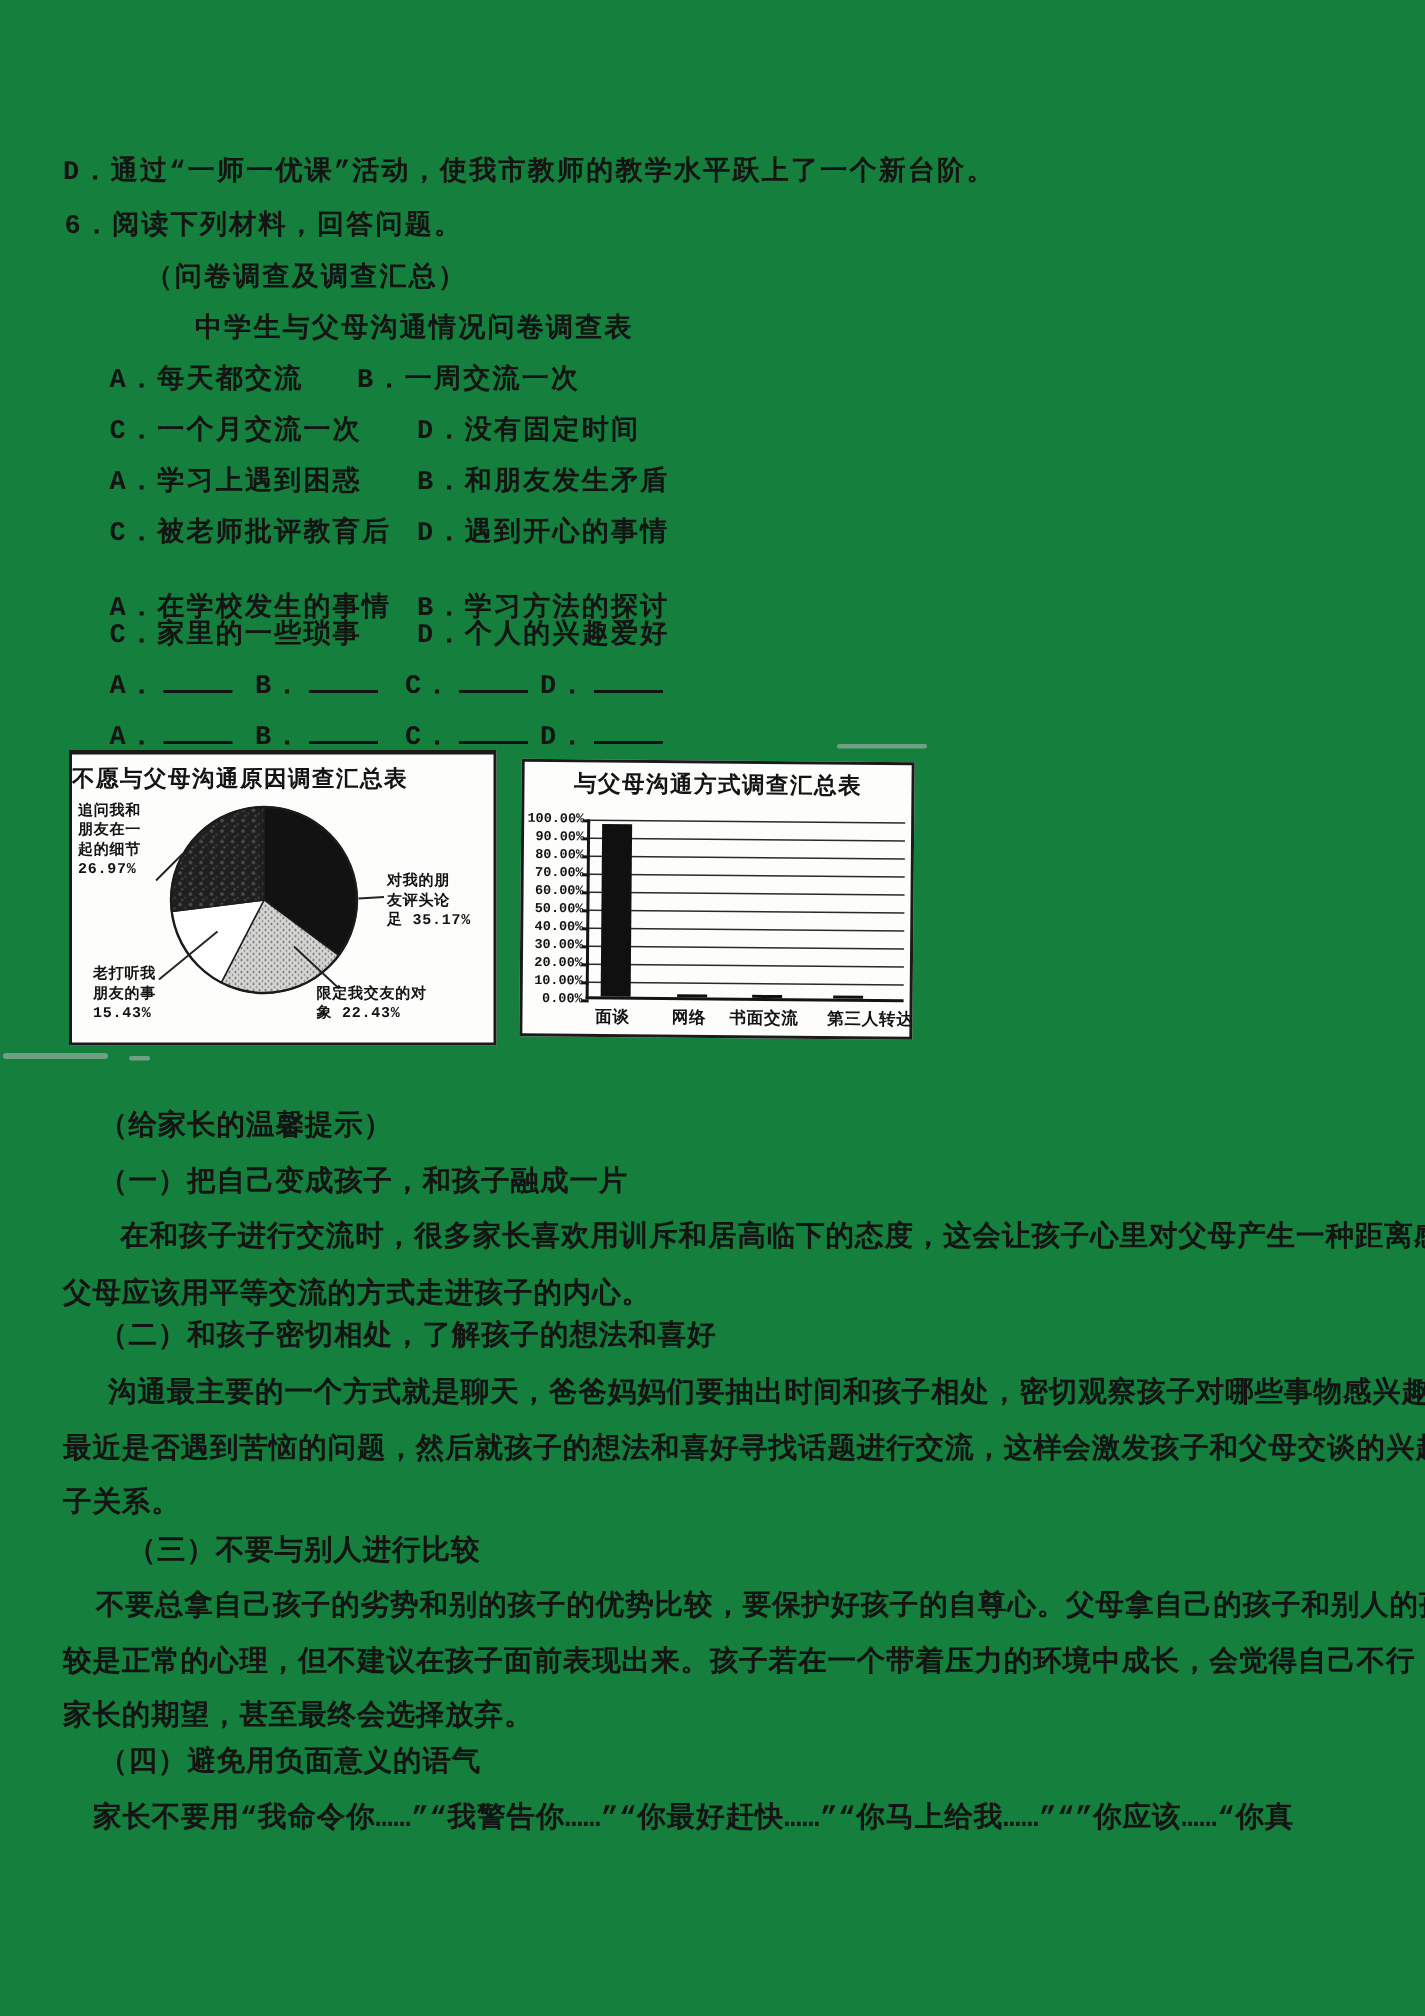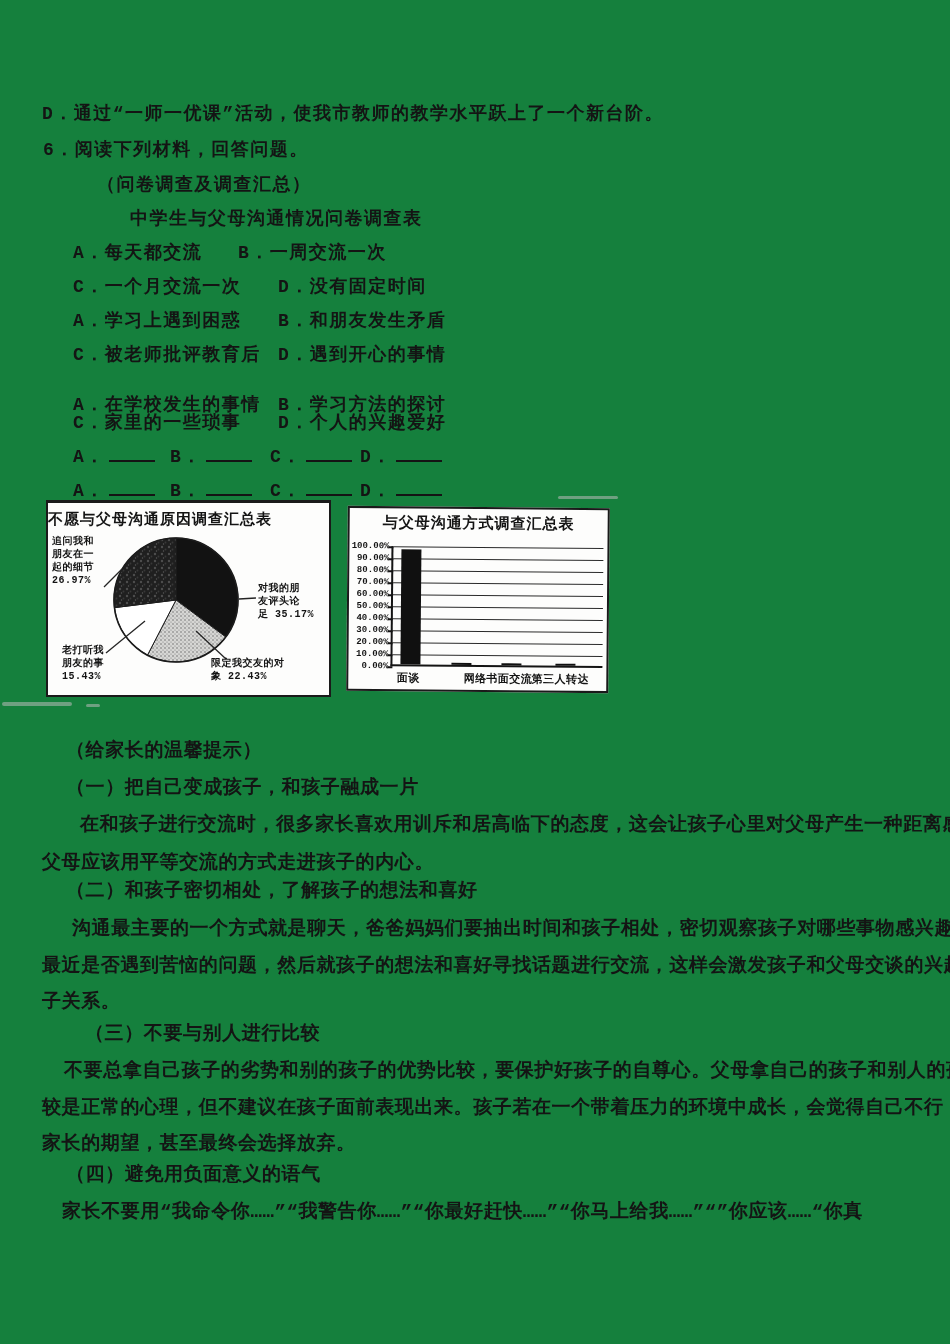--- a/index.html
+++ b/index.html
@@ -171,23 +171,23 @@
           <div class="gridline" style="top: 108px;"></div>
           <div class="tickmark" style="top: 108px;"></div>
           <div class="tickmark" style="top: 120px;"></div>
           <div class="bar" style="left: 8px; height: 115.2px; background: rgb(16, 16, 16);"></div>
           <div class="bar" style="left: 59px; height: 2px; background: rgb(16, 16, 16);"></div>
           <div class="bar" style="left: 109px; height: 2px; background: rgb(16, 16, 16);"></div>
           <div class="bar" style="left: 163px; height: 2.4px; background: rgb(16, 16, 16);"></div>
         </div>
       <div class="bar-xlabels" id="bar-xlabels">
           <div class="xlab" style="left: 18px;">面谈</div>
-          <div class="xlab" style="left: 69px; margin-left: 16px;">网络</div>
+          <div class="xlab" style="left: 69px;">网络</div>
           <div class="xlab" style="left: 119px;">书面交流</div>
-          <div class="xlab" style="left: 170px; text-align: right;">第三人转达</div>
+          <div class="xlab" style="left: 190px; text-align: right;">第三人转达</div>
         </div>
     </div>
 
     <div class="smudge" style="left:2px; top:202px; width:70px; height:4px;"></div>
     <div class="smudge" style="left:86px; top:204px; width:14px; height:3px;"></div>
     <div class="smudge" style="left:558px; top:-4px; width:60px; height:3px;"></div>
   </div>
 
   <div class="ln kai" style="left:66px; top:737px;">（给家长的温馨提示）</div>
 

